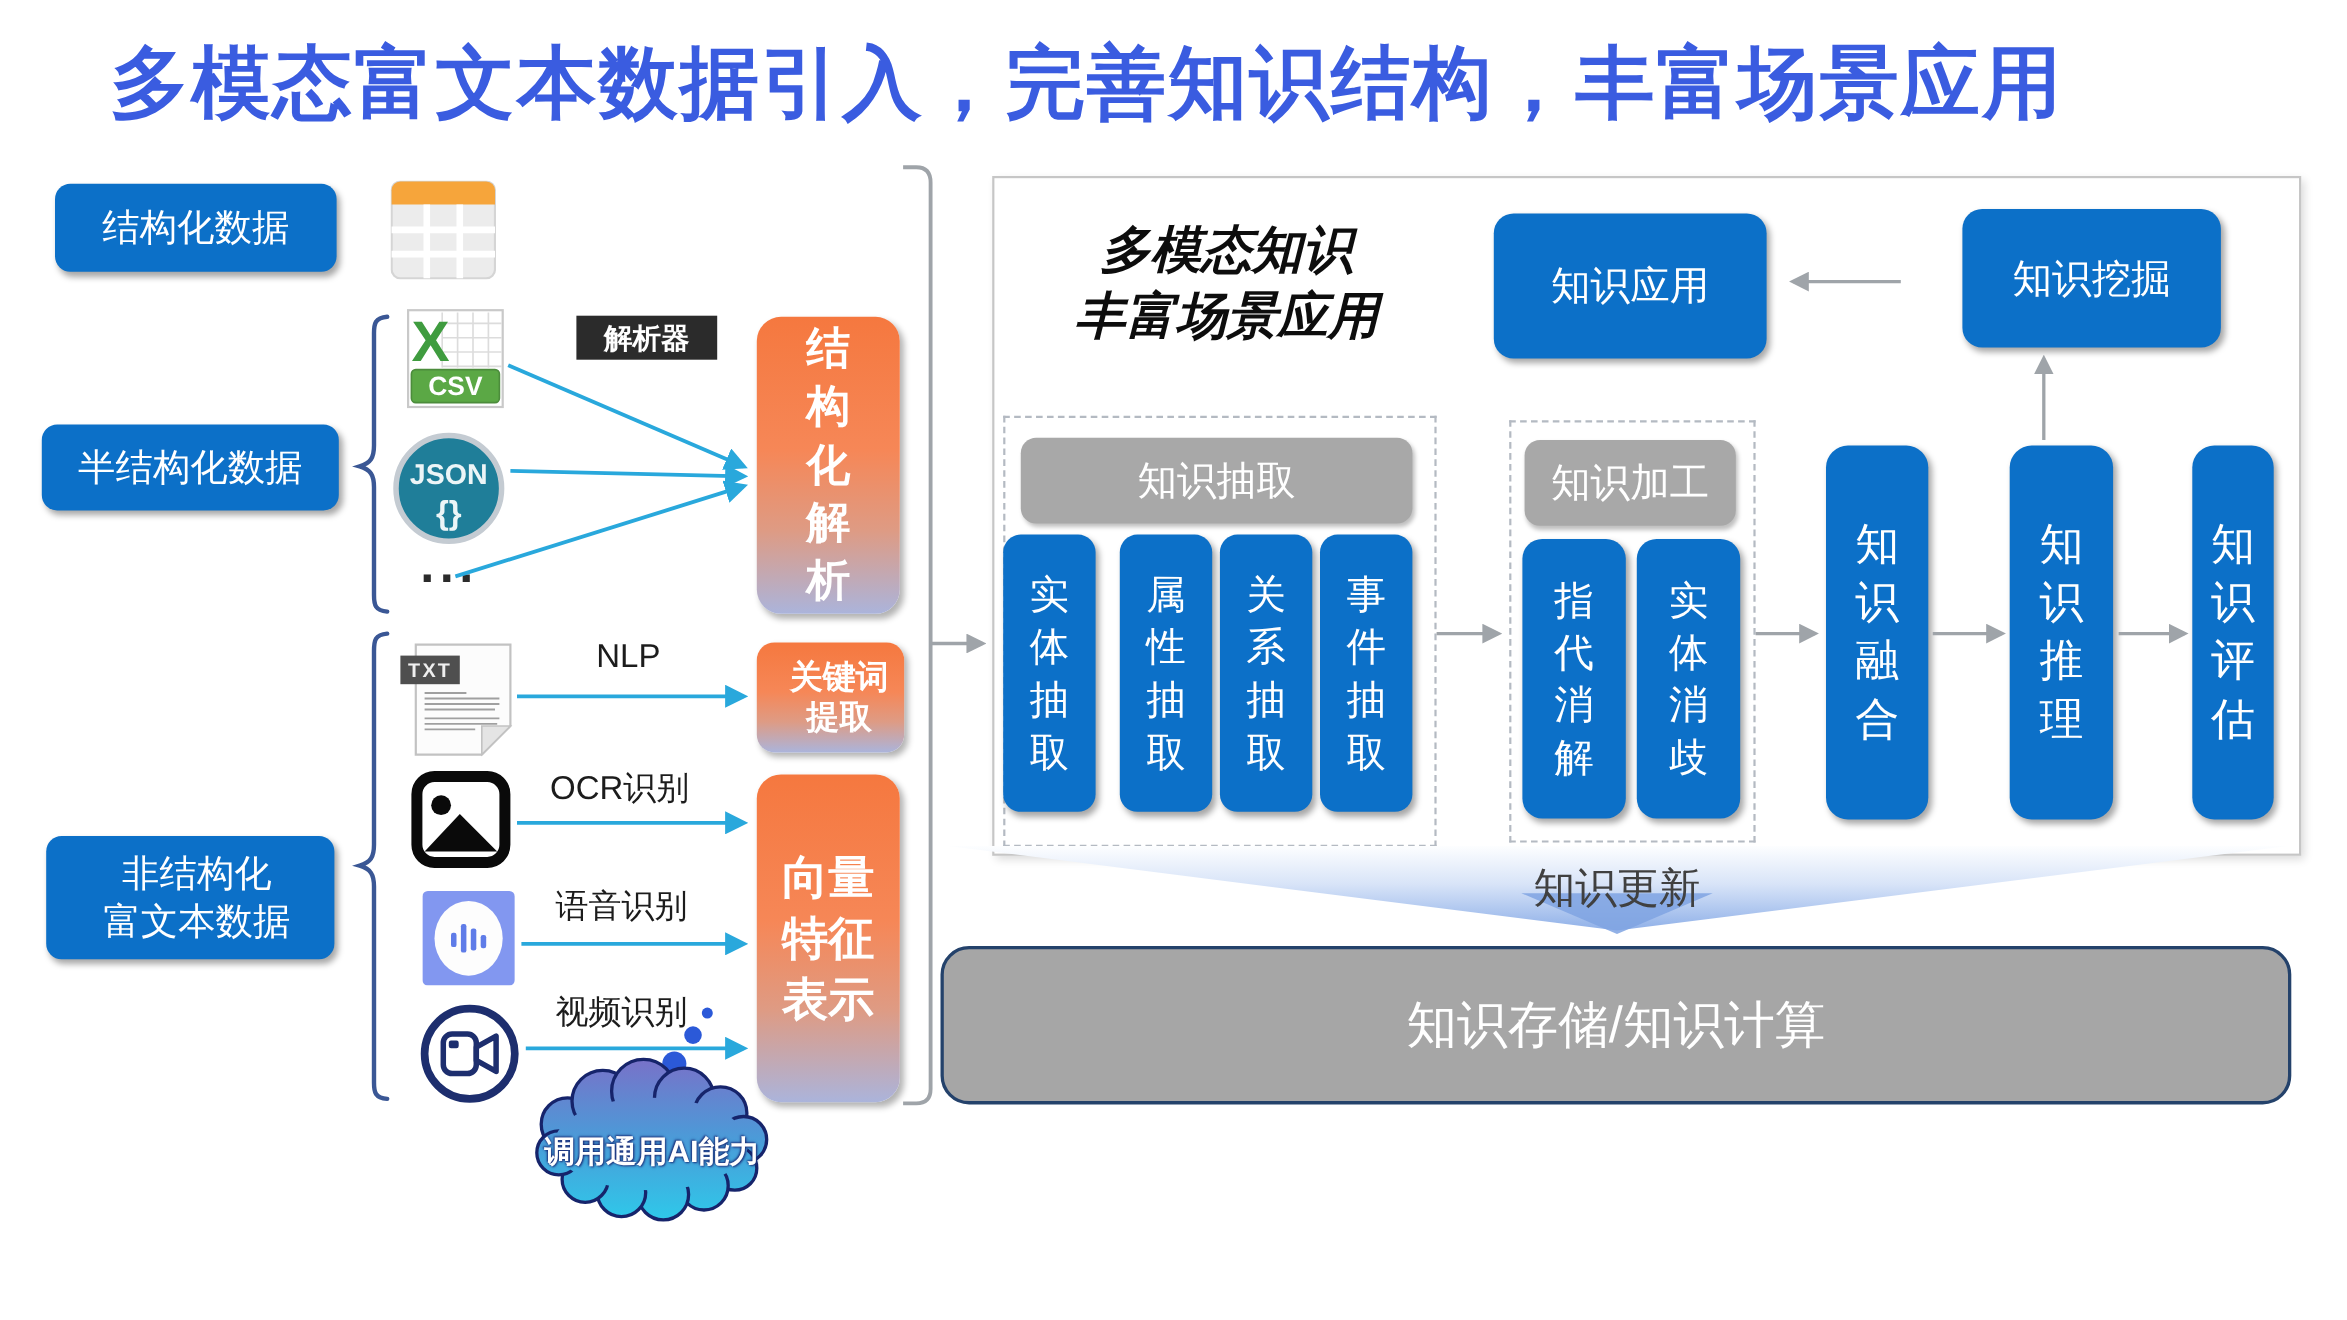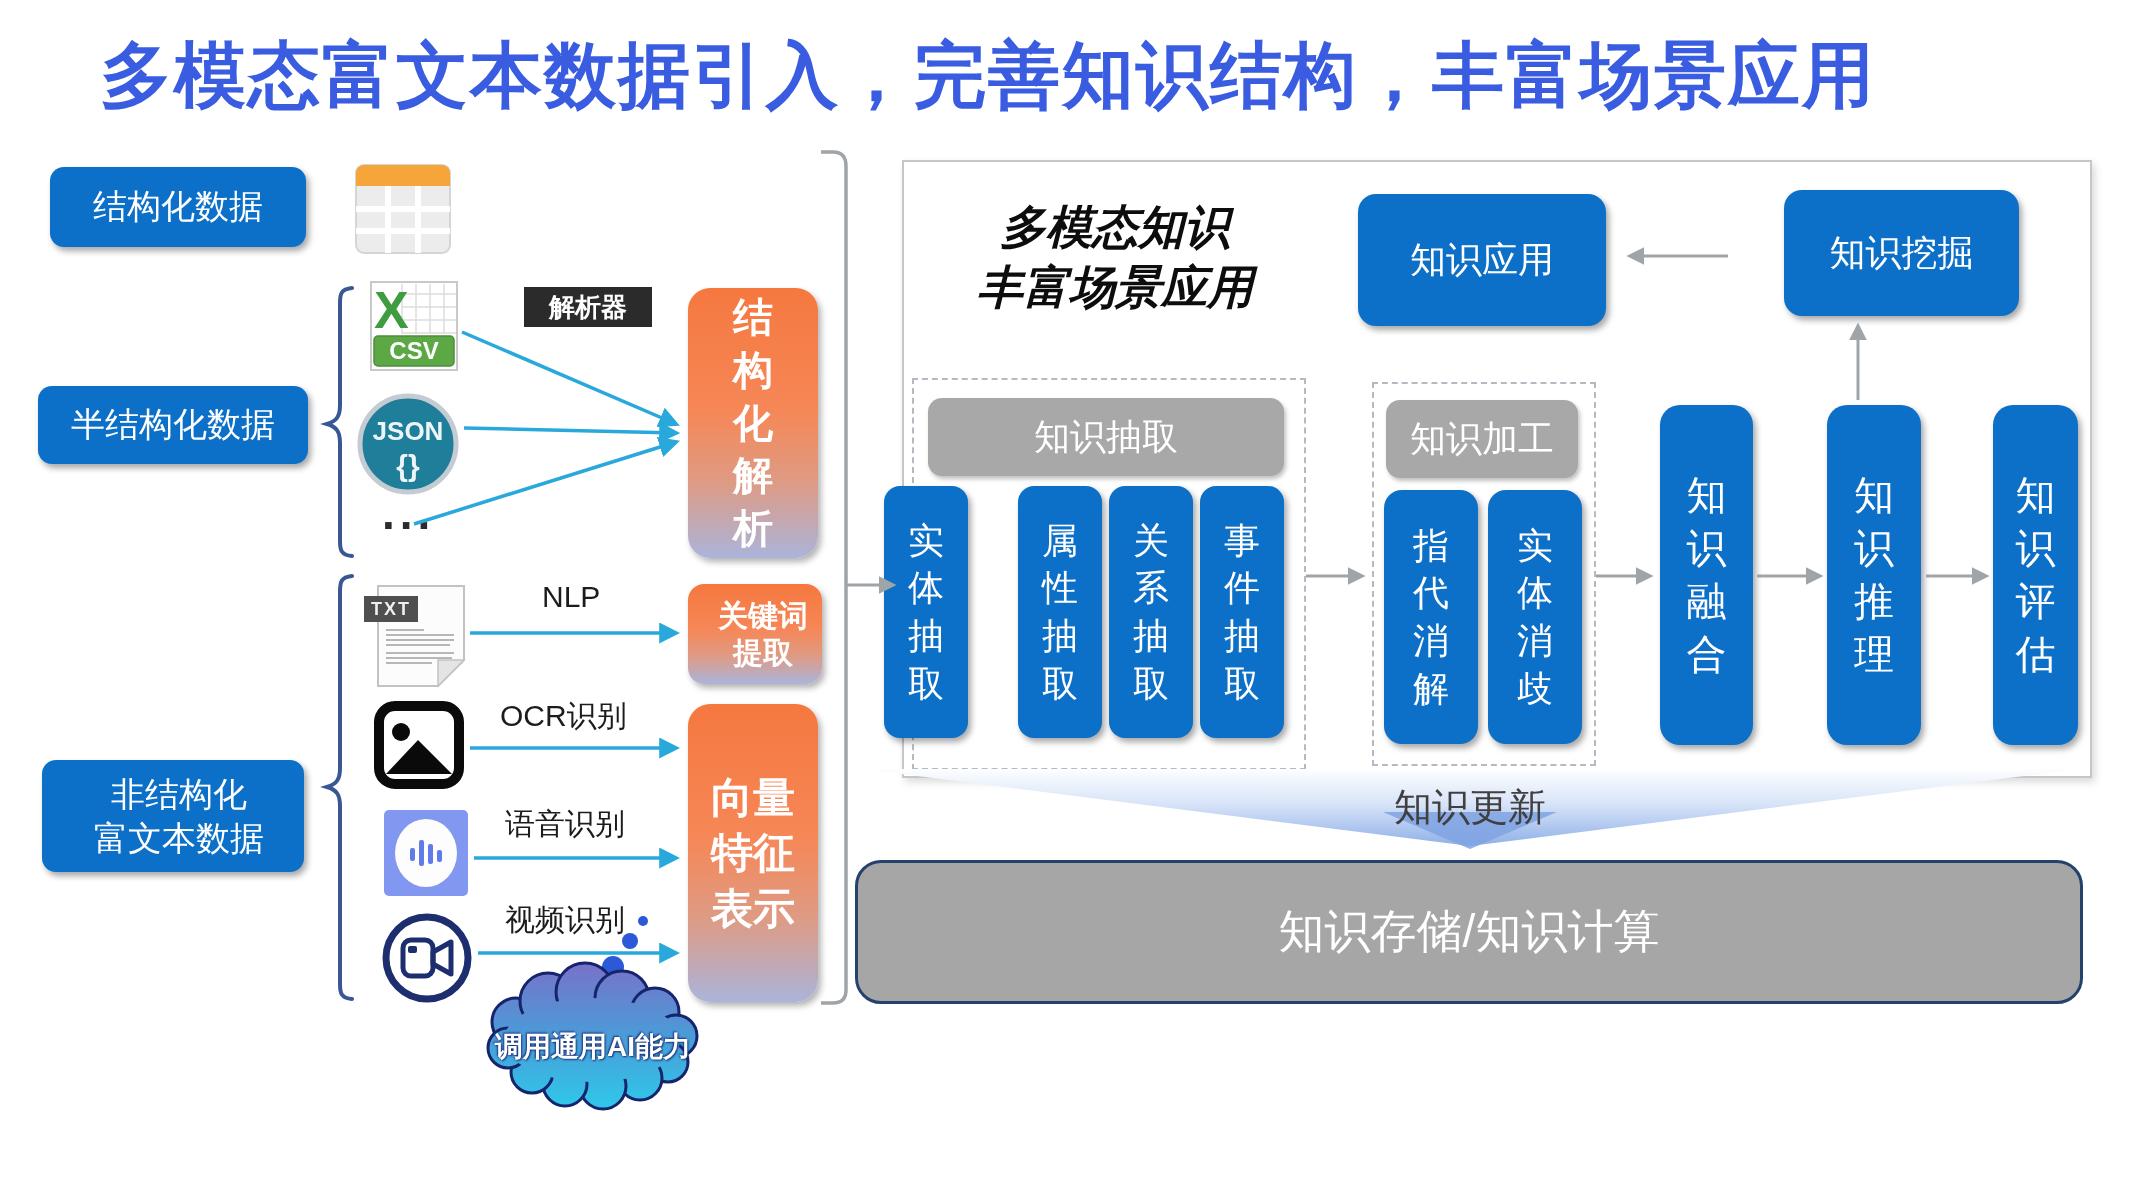--- a/index.html
+++ b/index.html
@@ -190,21 +190,21 @@
   </div>
 
   <div class="abs blue-box" style="left:1740px;top:190px;width:235px;height:126px;font-size:36px;border-radius:18px;margin-left:44px;">
     <span>知识挖掘</span>
   </div>
 
   <div class="abs dashed-group" style="left:912px;top:378px;width:390px;height:388px;"></div>
   <div class="abs gray-header" style="left:928px;top:398px;width:356px;height:78px;">
     <span>知识抽取</span>
   </div>
-  <div class="abs blue-box" style="left:884px;top:486px;width:84px;height:252px;font-size:36px;border-radius:16px;">
+  <div class="abs blue-box" style="left:912px;top:486px;width:84px;height:252px;font-size:36px;border-radius:16px;">
     <span class="vchars" style="width:1.15em;">实体抽取</span>
   </div>
   <div class="abs blue-box" style="left:1018px;top:486px;width:84px;height:252px;font-size:36px;border-radius:16px;">
     <span class="vchars" style="width:1.15em;">属性抽取</span>
   </div>
   <div class="abs blue-box" style="left:1109px;top:486px;width:84px;height:252px;font-size:36px;border-radius:16px;">
     <span class="vchars" style="width:1.15em;">关系抽取</span>
   </div>
   <div class="abs blue-box" style="left:1200px;top:486px;width:84px;height:252px;font-size:36px;border-radius:16px;">
     <span class="vchars" style="width:1.15em;">事件抽取</span>
@@ -220,21 +220,21 @@
   <div class="abs blue-box" style="left:1488px;top:490px;width:94px;height:254px;font-size:36px;border-radius:18px;">
     <span class="vchars" style="width:1.15em;">实体消歧</span>
   </div>
 
   <div class="abs blue-box" style="left:1660px;top:405px;width:93px;height:340px;font-size:40px;border-radius:20px;">
     <span class="vchars" style="width:1.15em;">知识融合</span>
   </div>
   <div class="abs blue-box" style="left:1827px;top:405px;width:94px;height:340px;font-size:40px;border-radius:20px;">
     <span class="vchars" style="width:1.15em;">知识推理</span>
   </div>
-  <div class="abs blue-box" style="left:1993px;top:405px;width:85px;height:340px;font-size:40px;border-radius:20px;">
+  <div class="abs blue-box" style="left:1993px;top:405px;width:74px;height:340px;font-size:40px;border-radius:20px;">
     <span class="vchars" style="width:1.15em;">知识评估</span>
   </div>
 
   <svg class="abs" style="left:850px;top:760px;" width="1250" height="100" viewBox="0 0 1250 100">
     <defs>
       <linearGradient id="chevGrad" x1="0" y1="0" x2="0" y2="1">
         <stop offset="0" stop-color="#FDFEFF"></stop>
         <stop offset="0.45" stop-color="#D8E4F8"></stop>
         <stop offset="1" stop-color="#8FB0E8"></stop>
       </linearGradient>

